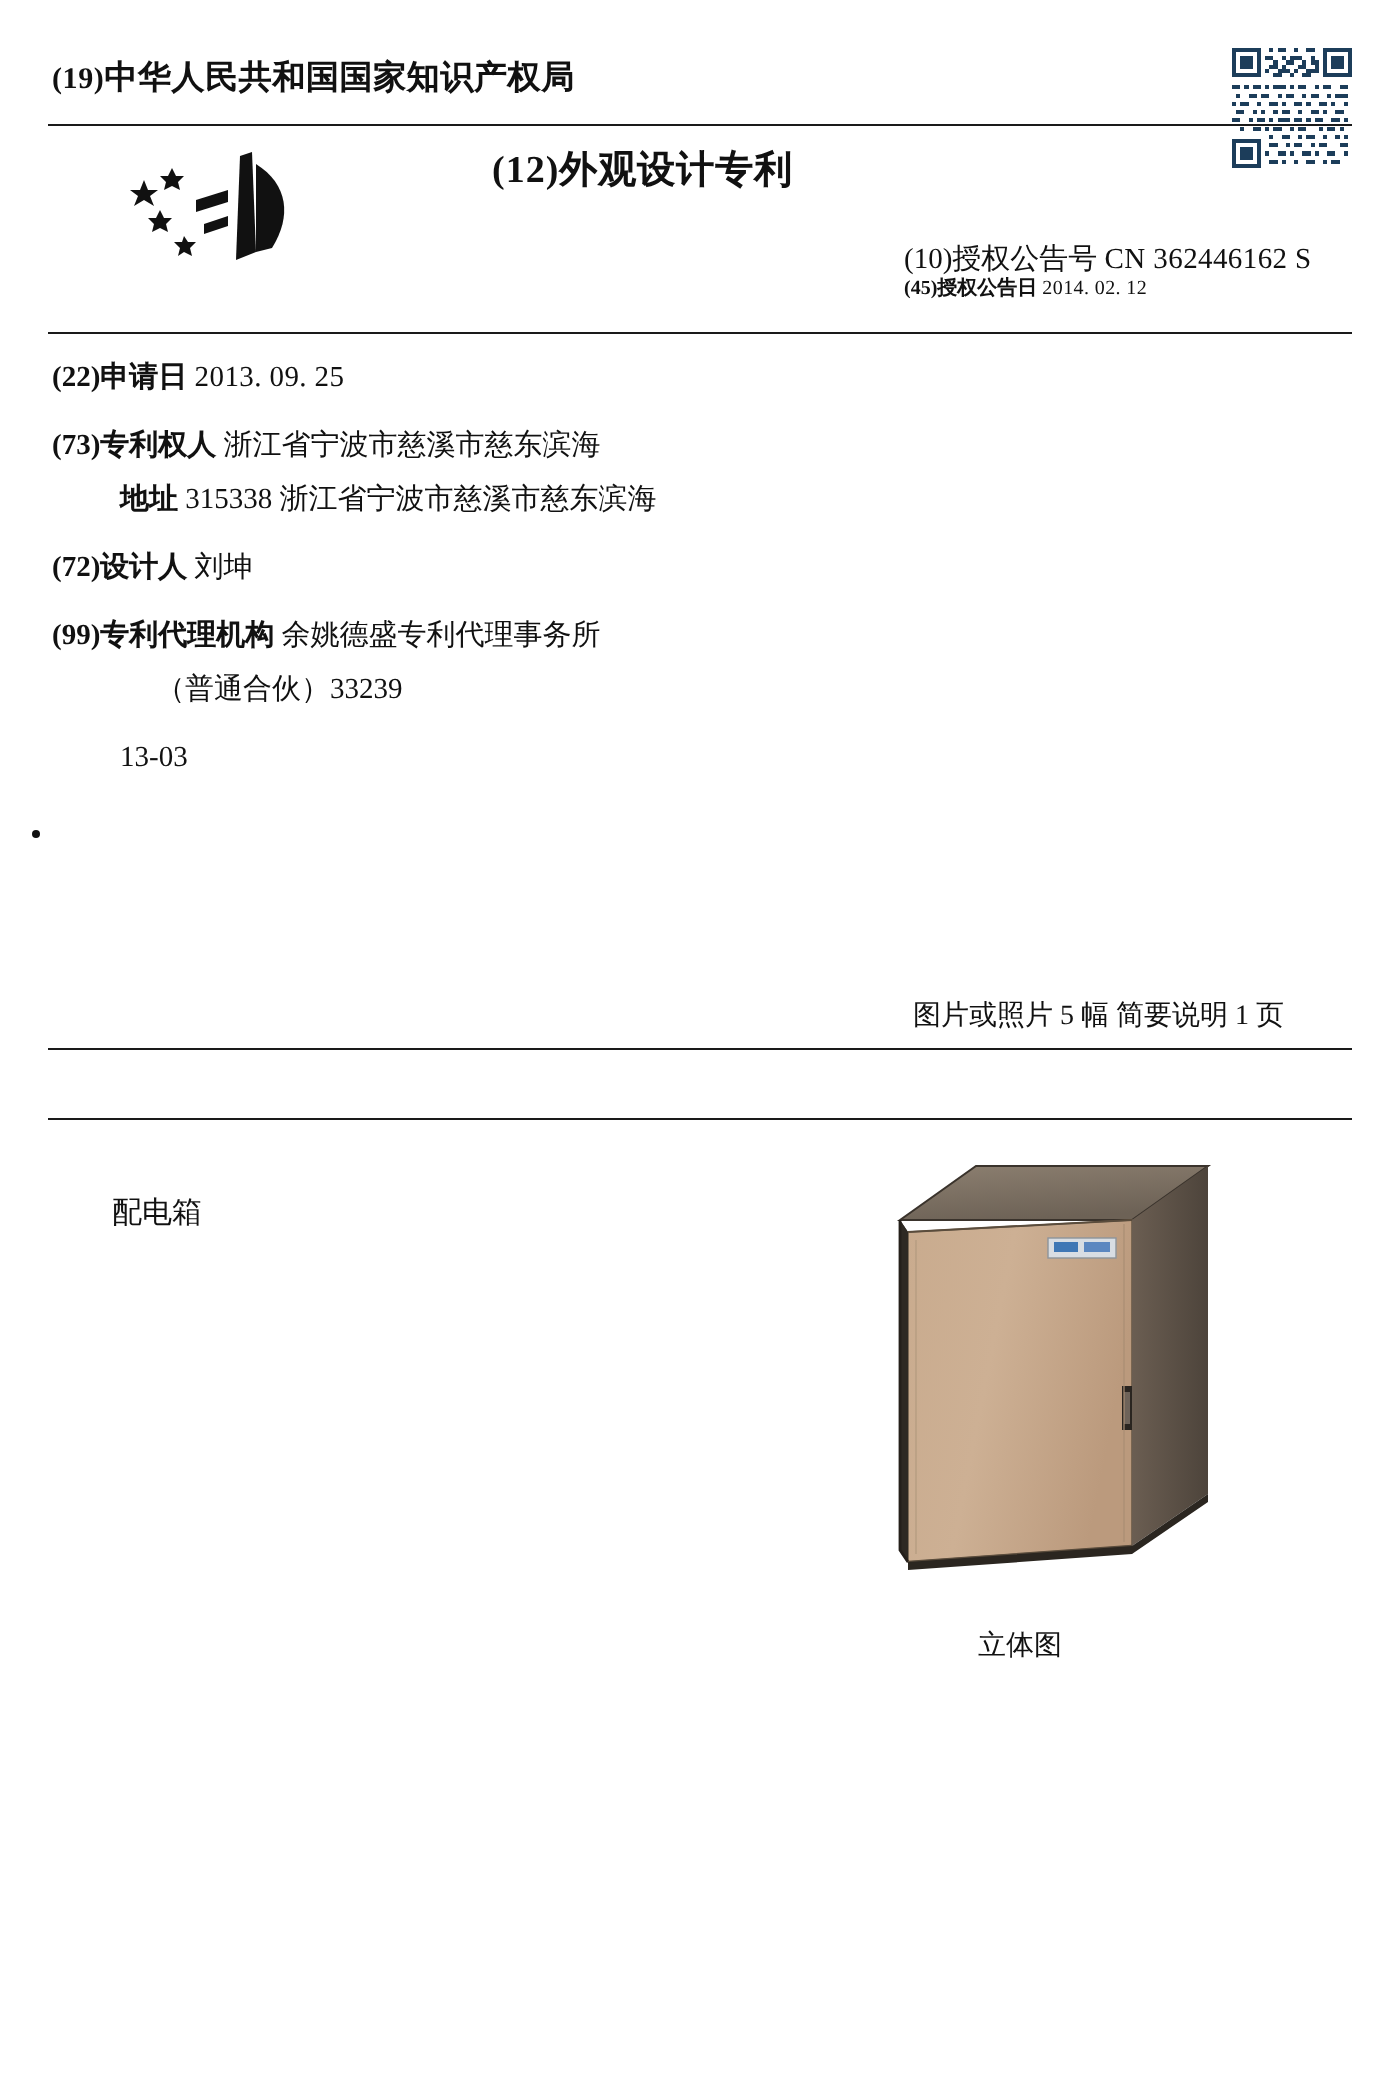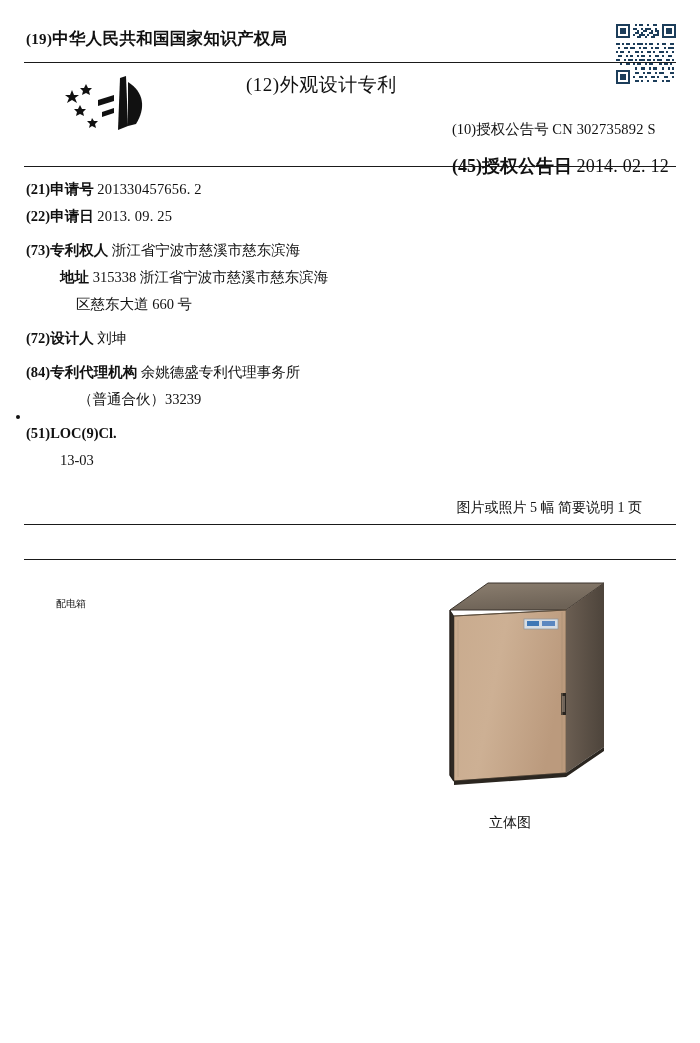--- a/index.html
+++ b/index.html
@@ -45,21 +45,21 @@
     letter-spacing: 0.3px;
     white-space: nowrap;
   }
   .hdr-19 .num { font-size: 15px; }
 
   .title-12 {
     position: absolute;
     left: 246px;
     top: 72px;
     font-size: 19px;
-    font-weight: normal;
+    font-weight: bold;
     letter-spacing: 0.5px;
     white-space: nowrap;
   }
 
   
   .qr {
     position: absolute;
     right: 24px;
     top: 24px;
     width: 60px;
@@ -79,22 +79,22 @@
     position: absolute;
     left: 452px;
     top: 120px;
     font-size: 14.5px;
     white-space: nowrap;
   }
   .pubno b { font-weight: normal; }
   .pubdate {
     position: absolute;
     left: 452px;
-    top: 154px;
-    font-size: 18px;
+    top: 137px;
+    font-size: 10px;
     white-space: nowrap;
   }
   .pubdate b { font-weight: bold; }
   .mono { font-family: "Liberation Serif", serif; letter-spacing: 0.2px; }
 
   
   .bib {
     position: absolute;
     left: 26px;
     top: 176px;
@@ -134,21 +134,21 @@
     left: 26px;
     top: 570px;
     font-size: 14.5px;
     font-weight: bold;
     white-space: nowrap;
   }
   .prodname {
     position: absolute;
     left: 56px;
     top: 597px;
-    font-size: 10px;
+    font-size: 15px;
     white-space: nowrap;
   }
 
   
   .drawing {
     position: absolute;
     left: 428px;
     top: 575px;
     width: 200px;
     height: 235px;
@@ -309,82 +309,72 @@
       </g>
     </svg>
   </div>
 
   <div class="title-12">
     <span>(12)</span><span>外观设计专利</span>
   </div>
 
   <div class="pubno">
     <b><span>(10)</span><span>授权公告号</span></b>
-    <span class="mono">CN 302735892 S</span>
+    <span class="mono">CN 362446162 S</span>
   </div>
 
   <div class="pubdate">
     <b><span>(45)</span><span>授权公告日</span></b>
     <span class="mono">2014. 02. 12</span>
   </div>
 
   <div class="rule rule-mid"></div>
 
   <div class="bib">
 
-    <div class="row">
-      <span class="code">(21)</span><span class="lbl">申请号</span>
-      <span class="val mono">201330457656. 2</span>
-    </div>
 
     <div class="row">
       <span class="code">(22)</span><span class="lbl">申请日</span>
       <span class="val mono">2013. 09. 25</span>
     </div>
 
     <div style="height:7px"></div>
 
     <div class="row">
       <span class="code">(73)</span><span class="lbl">专利权人</span>
       <span class="val">浙江省宁波市慈溪市慈东滨海</span>
     </div>
 
     <div class="row indent-1">
       <span class="lbl">地址</span>
       <span class="val">315338 浙江省宁波市慈溪市慈东滨海</span>
     </div>
 
-    <div class="row indent-3">
-      <span class="val">区慈东大道 660 号</span>
-    </div>
 
     <div style="height:7px"></div>
 
     <div class="row">
       <span class="code">(72)</span><span class="lbl">设计人</span>
       <span class="val">刘坤</span>
     </div>
 
     <div style="height:7px"></div>
 
     <div class="row">
-      <span class="code">(84)</span><span class="lbl">专利代理机构</span>
+      <span class="code">(99)</span><span class="lbl">专利代理机构</span>
       <span class="val">余姚德盛专利代理事务所</span>
     </div>
 
     <div class="row indent-2">
       <span class="val">（普通合伙）33239</span>
     </div>
 
 
     <div style="height:7px"></div>
 
-    <div class="row">
-      <span class="code">(51)</span><span class="lbl">LOC(9)Cl.</span>
-    </div>
 
     <div class="row indent-1">
       <span class="val">13-03</span>
     </div>
   </div>
 
   <div class="bullet-dot"></div>
 
   <div class="fig-note">图片或照片 5 幅    简要说明 1 页</div>
 

